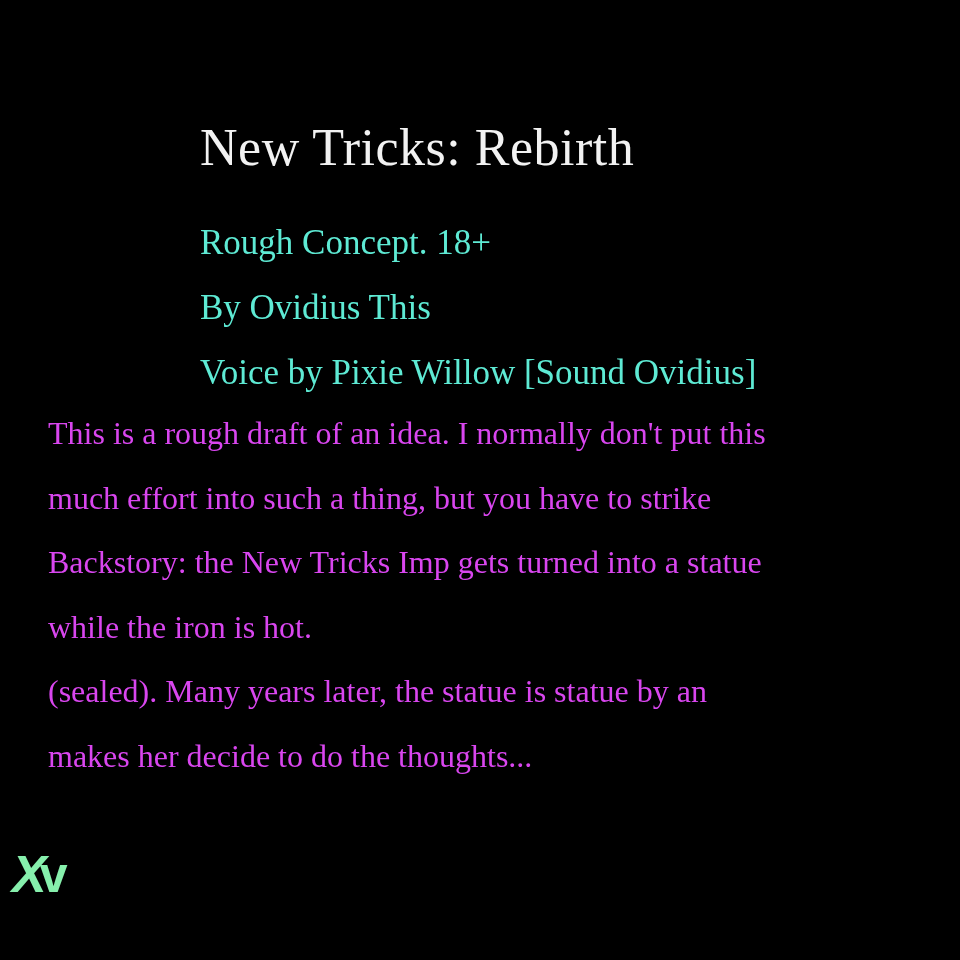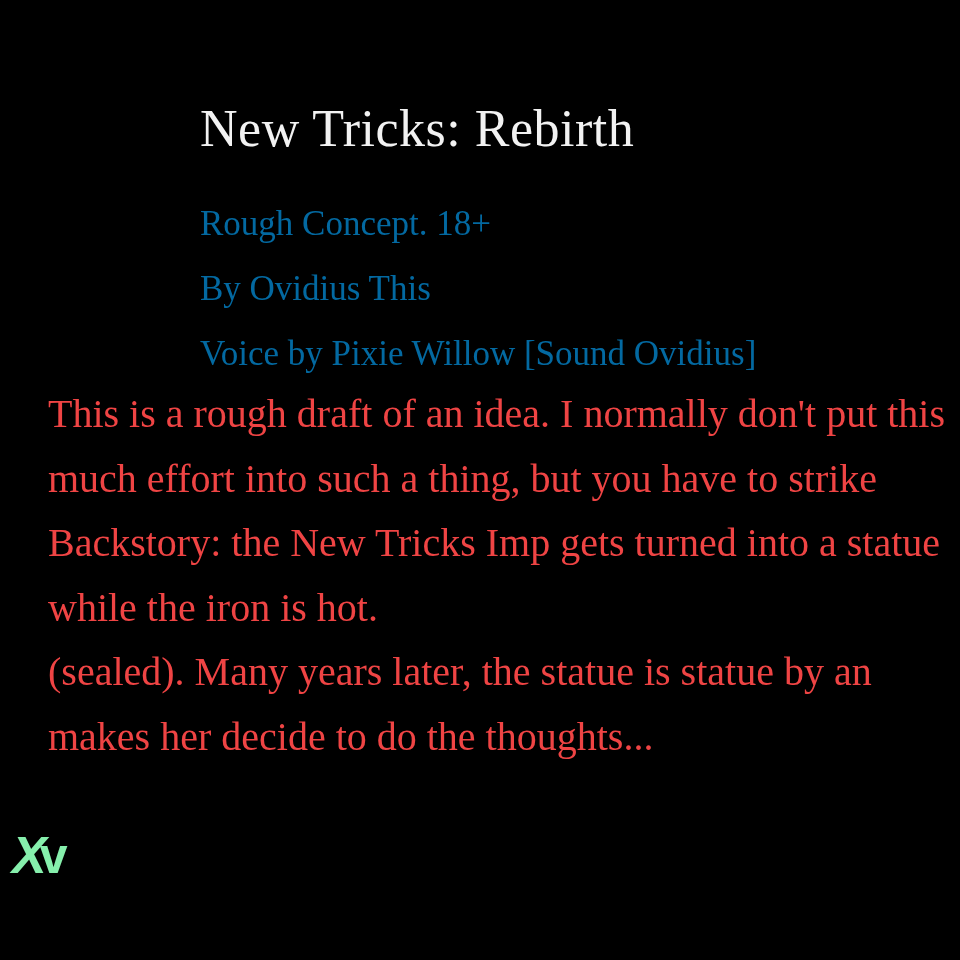--- a/index.html
+++ b/index.html
@@ -7,51 +7,52 @@
     padding: 0;
     background: #000;
   }
   .page {
     position: relative;
     width: 960px;
     height: 892px;
     background: #000000;
     overflow: hidden;
     font-family: "Liberation Serif", serif;
+    margin-top: 19px;
   }
   .title {
     position: absolute;
     left: 200px;
     top: 98px;
     margin: 0;
     font-size: 52px;
     font-weight: 400;
     line-height: 1.2;
     color: #f2f2f2;
     white-space: nowrap;
     letter-spacing: 0.5px;
   }
   .subtitle-block {
     position: absolute;
     left: 200px;
     top: 191px;
     font-size: 35px;
     line-height: 65px;
-    color: #0369a1;
+    color: #5eead4;
   }
   .subtitle-line {
     white-space: nowrap;
   }
   .body-block {
     position: absolute;
     left: 48px;
     top: 382px;
-    font-size: 40px;
+    font-size: 32px;
     line-height: 64.5px;
-    color: #ef4444;
+    color: #d946ef;
   }
   .body-line {
     white-space: nowrap;
   }
   .watermark {
     position: absolute;
     left: 12px;
     bottom: 11px;
     font-family: "Liberation Sans", sans-serif;
     font-weight: 700;

